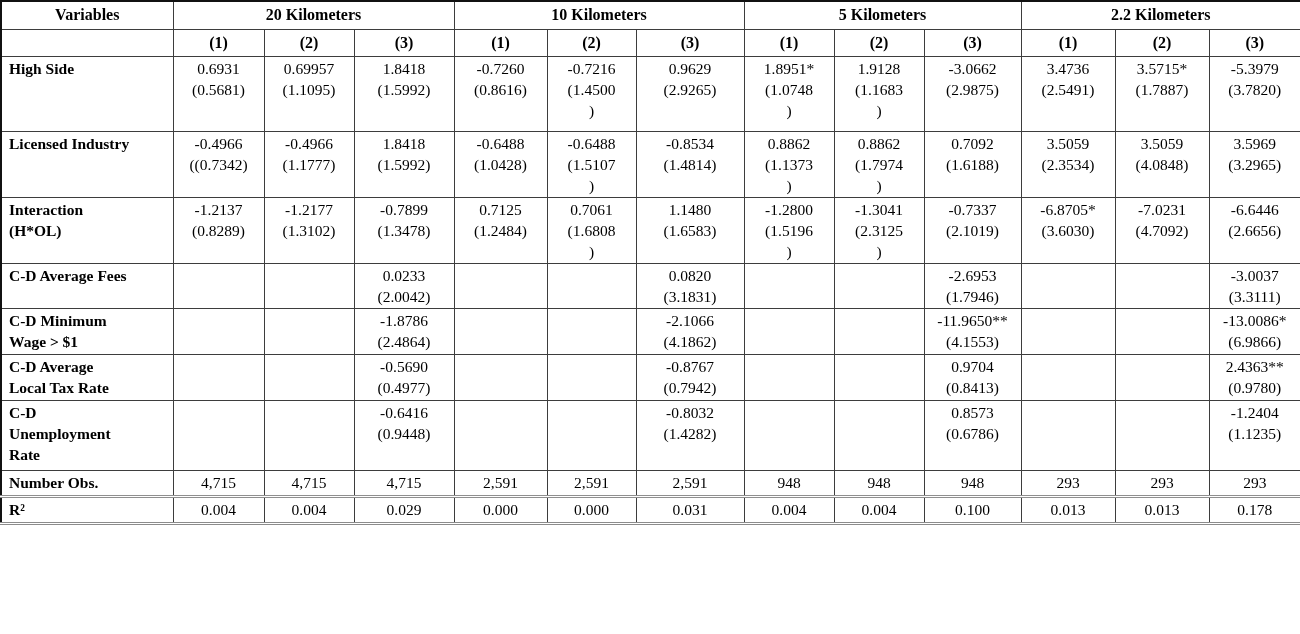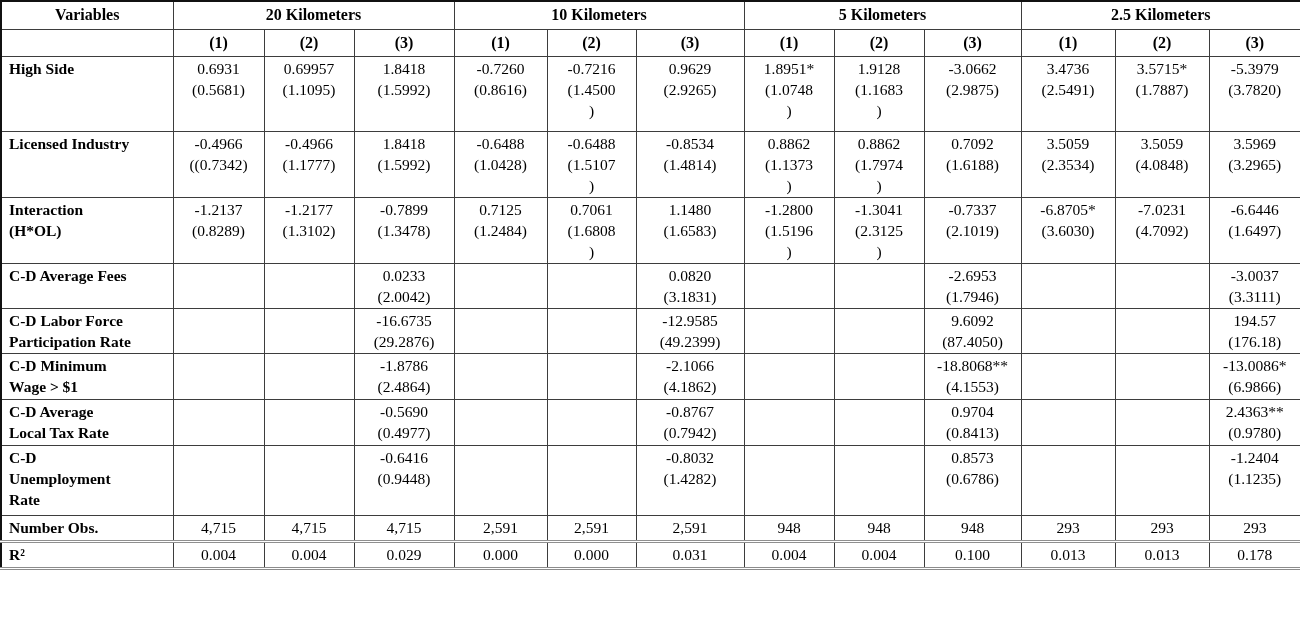--- a/index.html
+++ b/index.html
@@ -34,21 +34,21 @@
       <col style="width:94px">
         <col style="width:94px">
         <col style="width:92px">
     </colgroup>
     <thead>
       <tr style="height:28px">
         <th>Variables</th>
         <th colspan="3">20 Kilometers</th>
         <th colspan="3">10 Kilometers</th>
         <th colspan="3">5 Kilometers</th>
-        <th colspan="3">2.5 Kilometers</th>
+        <th colspan="3">2.2 Kilometers</th>
       </tr>
       <tr style="height:26px">
         <th></th>
         <th>(1)</th>
         <th>(2)</th>
         <th>(3)</th>
         <th>(1)</th>
         <th>(2)</th>
         <th>(3)</th>
         <th>(1)</th>
@@ -142,75 +142,55 @@
           <td class="val">-1.3041
 (2.3125
 )</td>
           <td class="val">-0.7337
 (2.1019)</td>
           <td class="val">-6.8705*
 (3.6030)</td>
           <td class="val">-7.0231
 (4.7092)</td>
           <td class="val">-6.6446
-(1.6497)</td>
+(2.6656)</td>
         </tr>
         <tr style="height: 45px;">
           <td class="lbl">C-D Average Fees</td>
           <td class="val"></td>
           <td class="val"></td>
           <td class="val">0.0233
 (2.0042)</td>
           <td class="val"></td>
           <td class="val"></td>
           <td class="val">0.0820
 (3.1831)</td>
           <td class="val"></td>
           <td class="val"></td>
           <td class="val">-2.6953
 (1.7946)</td>
           <td class="val"></td>
           <td class="val"></td>
           <td class="val">-3.0037
 (3.3111)</td>
-        </tr>
-        <tr style="height: 45px;">
-          <td class="lbl">C-D Labor Force
-Participation Rate</td>
-          <td class="val"></td>
-          <td class="val"></td>
-          <td class="val">-16.6735
-(29.2876)</td>
-          <td class="val"></td>
-          <td class="val"></td>
-          <td class="val">-12.9585
-(49.2399)</td>
-          <td class="val"></td>
-          <td class="val"></td>
-          <td class="val">9.6092
-(87.4050)</td>
-          <td class="val"></td>
-          <td class="val"></td>
-          <td class="val">194.57
-(176.18)</td>
         </tr>
         <tr style="height: 46px; margin-top: 25px;">
           <td class="lbl">C-D Minimum
 Wage &gt; $1</td>
           <td class="val"></td>
           <td class="val"></td>
           <td class="val">-1.8786
 (2.4864)</td>
           <td class="val"></td>
           <td class="val"></td>
           <td class="val">-2.1066
 (4.1862)</td>
           <td class="val"></td>
           <td class="val"></td>
-          <td class="val">-18.8068**
+          <td class="val">-11.9650**
 (4.1553)</td>
           <td class="val"></td>
           <td class="val"></td>
           <td class="val">-13.0086*
 (6.9866)</td>
         </tr>
         <tr style="height: 46px; margin-left: 8px;">
           <td class="lbl">C-D Average
 Local Tax Rate</td>
           <td class="val"></td>

